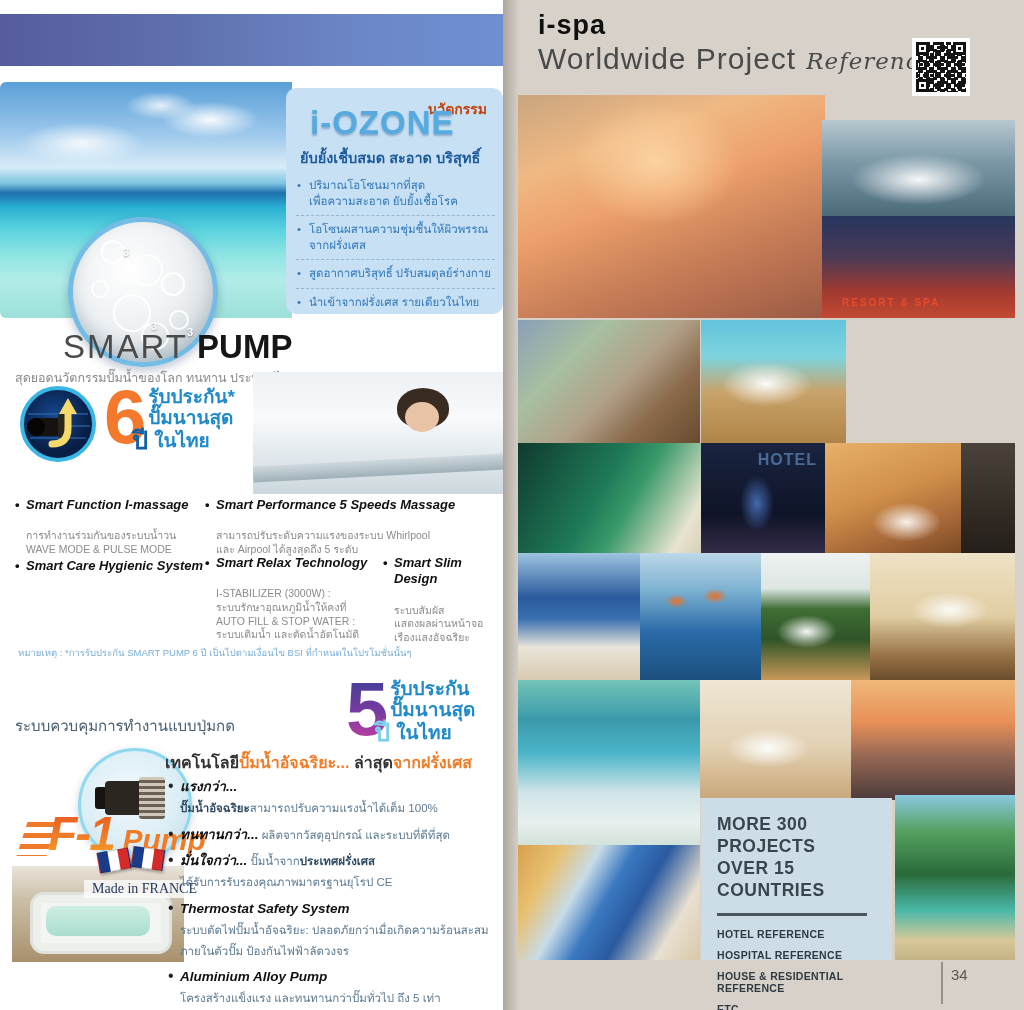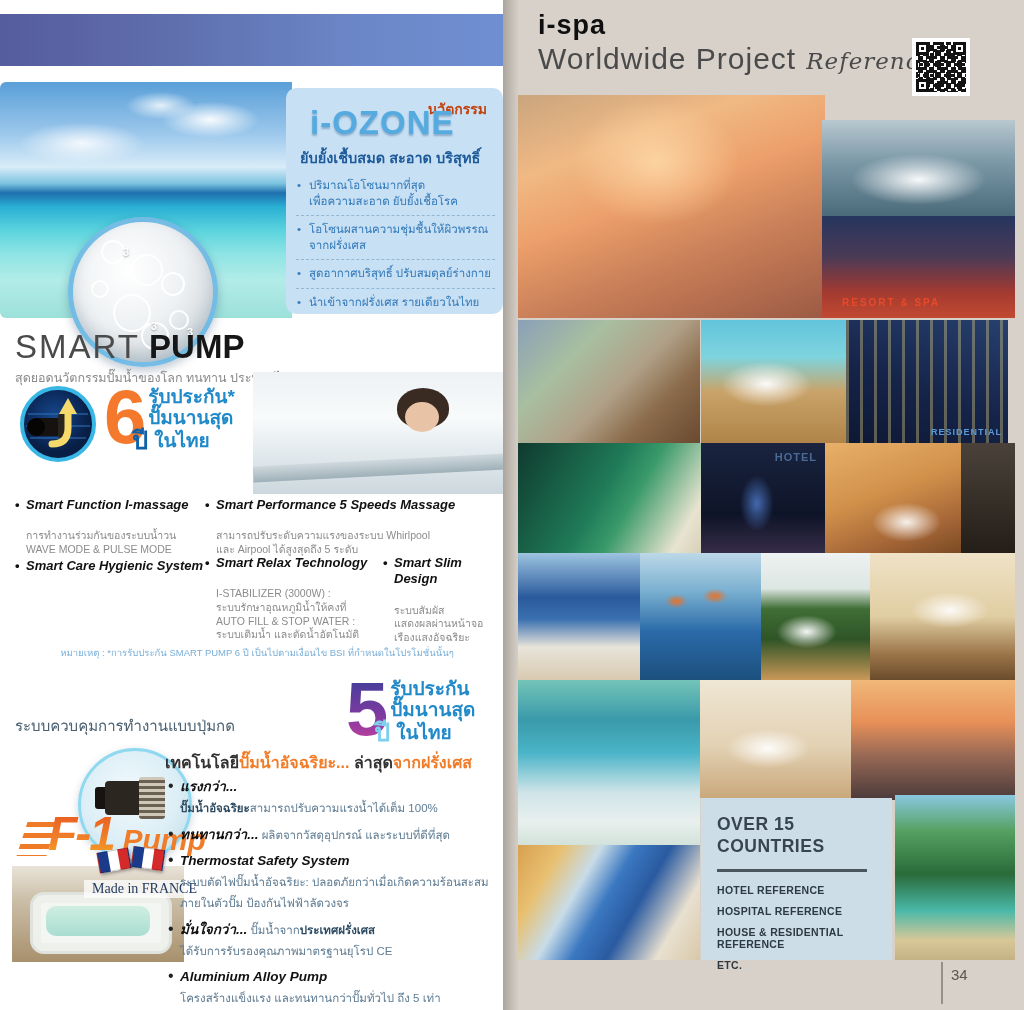--- a/index.html
+++ b/index.html
@@ -31,21 +31,21 @@
     letter-spacing:1px;text-shadow:0 2px 2px rgba(25,75,130,.35);}
   .ozone-sub{position:absolute;left:14px;top:58px;font-size:14.5px;font-weight:bold;color:#1d5a9a;}
   .ozone-list{position:absolute;left:10px;top:84px;right:8px;margin:0;padding:0;list-style:none;}
   .ozone-list li{position:relative;padding:6px 0 6px 13px;font-size:11.5px;line-height:1.35;
     color:#3279b9;border-bottom:1px dashed #93b7d2;}
   .ozone-list li:last-child{border-bottom:none;}
   .ozone-list li::before{content:"•";position:absolute;left:1px;top:6px;color:#3279b9;}
 
   
   .smart-h{left:15px;top:330px;font-size:33px;line-height:1;}
-  .t-light{font-weight:300;color:#4a4a4a;letter-spacing:2px;}
+  .t-light{font-weight:300;color:#4a4a4a;letter-spacing:2px;margin-left:48px;}
   .t-bold{font-weight:800;color:#161616;letter-spacing:0;}
   .smart-sub{left:15px;top:368px;font-size:12.5px;color:#8a8a8a;}
   .badge{display:flex;align-items:flex-start;}
   .badge6{left:18px;top:384px;}
   .pumpicon{width:80px;height:80px;margin-right:6px;}
   .bignum{font-size:76px;line-height:.88;font-weight:800;color:#f4792c;letter-spacing:-2px;}
   .bignum5{background:linear-gradient(180deg,#3e3f99 0%,#7a3aa0 55%,#c43f9e 100%);
     -webkit-background-clip:text;background-clip:text;color:transparent;}
   .wstack{display:flex;flex-direction:column;margin-left:4px;margin-top:2px;
     font-size:19px;font-weight:bold;color:#1f89c9;line-height:1.12;}
@@ -57,21 +57,21 @@
   .hair{position:absolute;right:56px;top:16px;width:52px;height:40px;border-radius:50% 50% 45% 45%;
     background:#3a2b22;}
   .face{position:absolute;right:66px;top:30px;width:34px;height:30px;border-radius:50%;
     background:#e9c3a6;}
   .tub-edge{position:absolute;left:0;bottom:18px;width:100%;height:16px;
     background:linear-gradient(180deg,#cfd9de,#9fb0b8);transform:rotate(-3deg);}
   .feature{line-height:1.25;}
   .f-title{font-size:13px;font-weight:bold;font-style:italic;color:#111;position:relative;padding-left:11px;}
   .f-title::before{content:"•";position:absolute;left:0;top:0;color:#111;font-style:normal;}
   .f-desc{font-size:10.5px;color:#8c8c8c;margin-top:16px;padding-left:11px;line-height:1.3;}
-  .footnote{left:18px;top:645px;width:478px;font-size:9.5px;color:#79aed6;border-top:1px solid #dcea f4;text-align:center;}
+  .footnote{left:18px;top:645px;width:478px;font-size:9.5px;color:#79aed6;border-top:1px solid #dcea f4;}
 
   
   .pneu-h{left:15px;top:676px;font-size:32px;line-height:1;}
   .pneu-sub{left:15px;top:714px;font-size:15px;color:#4a6070;}
   .badge5{left:346px;top:676px;}
   .pump-circle{left:78px;top:748px;width:108px;height:108px;border-radius:50%;
     border:3px solid #8ed8f0;background:radial-gradient(circle at 45% 40%, #f2fafd 0%, #dceef6 55%, #bcd8e4 100%);
     box-shadow:0 3px 8px rgba(0,50,90,.2);}
   .pump-body{position:absolute;left:24px;top:30px;width:56px;height:34px;background:#2c2620;border-radius:4px;}
   .pump-cap{position:absolute;left:14px;top:36px;width:16px;height:22px;background:#171310;border-radius:3px;}
@@ -119,21 +119,21 @@
   .qr-grid{position:absolute;inset:4px;background-color:#fff;
     background-image:
       repeating-conic-gradient(#141414 0% 25%, transparent 0% 50%),
       repeating-conic-gradient(transparent 0% 25%, #141414 0% 50%);
     background-size:7px 7px, 11px 11px;background-position:0 0, 2px 3px;}
   .finder{position:absolute;width:13px;height:13px;border:3px solid #111;background:#fff;box-sizing:border-box;}
   .finder::after{content:"";position:absolute;inset:2px;background:#111;}
   .ph{position:absolute;background-size:cover;}
   .ph-label{position:absolute;font-weight:bold;letter-spacing:2px;}
   .lbl-resort{left:12px;bottom:10px;font-size:10px;color:#e84a28;padding-left:8px;}
-  .lbl-hotel{right:8px;top:8px;font-size:11px;color:#4a6a96;letter-spacing:1px;}
+  .lbl-hotel{right:8px;top:8px;font-size:16px;color:#4a6a96;letter-spacing:1px;}
   .lbl-res{right:6px;bottom:6px;font-size:9px;color:#5a9ad8;letter-spacing:1px;}
   .projects-box{left:701px;top:798px;width:191px;height:162px;background:#cddde8;box-sizing:border-box;
     padding:16px 12px 0 16px;}
   .pl{font-size:17.5px;font-weight:800;color:#39454e;letter-spacing:.5px;line-height:1.25;}
   .pdiv{width:150px;height:3px;background:#4a565e;margin:11px 0 12px 0;}
   .pitem{font-size:10.5px;font-weight:bold;color:#2e3a42;margin-bottom:9px;letter-spacing:.3px;}
   .pageno-bar{left:941px;top:962px;width:2px;height:42px;background:#94908a;}
   .pageno{left:951px;top:966px;font-size:15px;color:#5a5750;}
 </style>
 </head>
@@ -282,27 +282,27 @@
 
   <div class="abs pneu-list">
     <div class="pb">
       <span class="pb-title">แรงกว่า...</span><br>
       <span class="pb-th pb-bold">ปั๊มน้ำอัจฉริยะ</span><span class="pb-th orange">สามารถปรับความแรงน้ำได้เต็ม 100%</span>
     </div>
     <div class="pb">
       <span class="pb-title">ทนทานกว่า...</span><span class="pb-th"> ผลิตจากวัสดุอุปกรณ์ และระบบที่ดีที่สุด</span>
     </div>
     <div class="pb">
+      <span class="pb-title">มั่นใจกว่า...</span><span class="pb-th"> ปั๊มน้ำจาก</span><span class="pb-th pb-bold">ประเทศฝรั่งเศส</span><br>
+      <span class="pb-th">ได้รับการ</span><span class="pb-th orange">รับรองคุณภาพมาตรฐานยุโรป CE</span>
+    </div>
+    <div class="pb">
       <span class="pb-title">Thermostat Safety System</span><br>
       <span class="pb-th orange">ระบบตัดไฟปั๊มน้ำอัจฉริยะ:</span><span class="pb-th pre"> ปลอดภัยกว่าเมื่อเกิดความร้อนสะสม
 ภายในตัวปั๊ม ป้องกันไฟฟ้าลัดวงจร</span>
-    </div>
-    <div class="pb">
-      <span class="pb-title">มั่นใจกว่า...</span><span class="pb-th"> ปั๊มน้ำจาก</span><span class="pb-th pb-bold">ประเทศฝรั่งเศส</span><br>
-      <span class="pb-th">ได้รับการ</span><span class="pb-th orange">รับรองคุณภาพมาตรฐานยุโรป CE</span>
     </div>
     <div class="pb">
       <span class="pb-title">Aluminium Alloy Pump</span><br>
       <span class="pb-th">โครงสร้างแข็งแรง และทนทานกว่าปั๊มทั่วไป ถึง 5 เท่า</span>
     </div>
   </div>
 
   <div class="abs right-bg"></div>
   <div class="abs fold"></div>
   <div class="abs brand">i-spa</div>
@@ -324,25 +324,20 @@
     linear-gradient(180deg,#b8c8d0 0%,#7a97a6 45%,#4a6a7a 100%);"></div>
   <div class="ph" style="left:822px;top:216px;width:193px;height:102px;background:
     linear-gradient(180deg,#26355e 0%,#4a3a56 40%,#a33a30 75%,#c24a32 100%);">
     <span class="ph-label lbl-resort">RESORT &amp; SPA</span>
   </div>
   <div class="ph" style="left:518px;top:320px;width:182px;height:123px;background:
     linear-gradient(135deg,#8aa0b8 0%,#a8bfa0 30%,#b0a088 55%,#8a6a4a 75%,#6a4a30 100%);"></div>
   <div class="ph" style="left:701px;top:320px;width:145px;height:123px;background:
     radial-gradient(60px 30px at 45% 52%, rgba(255,255,255,.95), transparent 75%),
     linear-gradient(180deg,#62c4dc 0%,#7ed4de 30%,#c9a36a 58%,#b08448 100%);"></div>
-  <div class="ph" style="left:846px;top:320px;width:162px;height:123px;background:
-    repeating-linear-gradient(90deg, rgba(240,220,130,.35) 0 3px, transparent 3px 14px),
-    linear-gradient(200deg,#27406e 0%,#16244a 55%,#0e1834 100%);">
-    <span class="ph-label lbl-res">RESIDENTIAL</span>
-  </div>
   <div class="ph" style="left:518px;top:443px;width:183px;height:110px;background:
     linear-gradient(120deg,#0f3a2e 0%,#1f7a58 45%,#3a9a6a 60%,#e8e4d0 88%,#d8d0b8 100%);"></div>
   <div class="ph" style="left:701px;top:443px;width:124px;height:110px;background:
     radial-gradient(24px 40px at 45% 55%, rgba(90,140,230,.7), transparent 70%),
     linear-gradient(180deg,#1a2440 0%,#0e1428 65%,#352c48 100%);">
     <span class="ph-label lbl-hotel">HOTEL</span>
   </div>
   <div class="ph" style="left:825px;top:443px;width:136px;height:110px;background:
     radial-gradient(46px 26px at 60% 72%, rgba(255,255,255,.9), transparent 75%),
     linear-gradient(160deg,#e8b06a 0%,#d0904a 45%,#a86838 75%,#7a4a24 100%);"></div>
@@ -366,20 +361,21 @@
     radial-gradient(56px 26px at 45% 58%, rgba(255,255,255,.95), transparent 75%),
     linear-gradient(180deg,#efe6d4 0%,#e3d2b4 55%,#caa87c 100%);"></div>
   <div class="ph" style="left:851px;top:680px;width:164px;height:120px;background:
     linear-gradient(180deg,#f0b87a 0%,#e89058 35%,#9a6a55 62%,#4a3a3a 100%);"></div>
   <div class="ph" style="left:518px;top:845px;width:182px;height:115px;background:
     linear-gradient(120deg,#d8a050 0%,#e8c070 18%,#c8dce8 34%,#3a78c0 48%,#2a5aa0 62%,#e8e0d0 82%,#d8c8a8 100%);"></div>
   <div class="ph" style="left:895px;top:795px;width:120px;height:165px;background:
     linear-gradient(180deg,#8ac8e0 0%,#55a060 22%,#2a6a3a 48%,#4ab8a8 70%,#d8c898 88%,#c4b284 100%);"></div>
 
   <div class="abs projects-box">
+    <div class="pl">MORE 300 PROJECTS</div>
     <div class="pl">OVER  15 COUNTRIES</div>
     <div class="pdiv"></div>
     <div class="pitem">HOTEL REFERENCE</div>
     <div class="pitem">HOSPITAL REFERENCE</div>
     <div class="pitem">HOUSE &amp; RESIDENTIAL REFERENCE</div>
     <div class="pitem">ETC.</div>
   </div>
 
   <div class="abs pageno-bar"></div>
   <div class="abs pageno">34</div>

